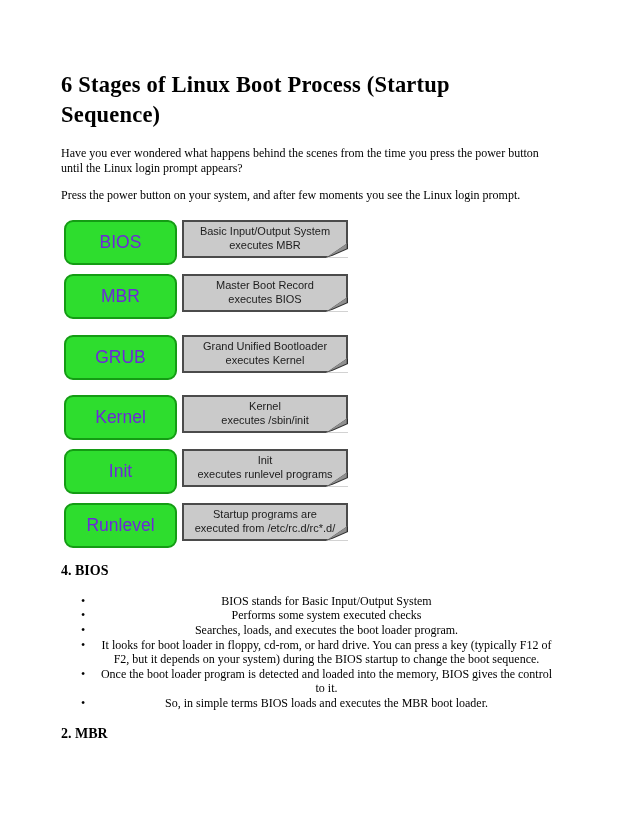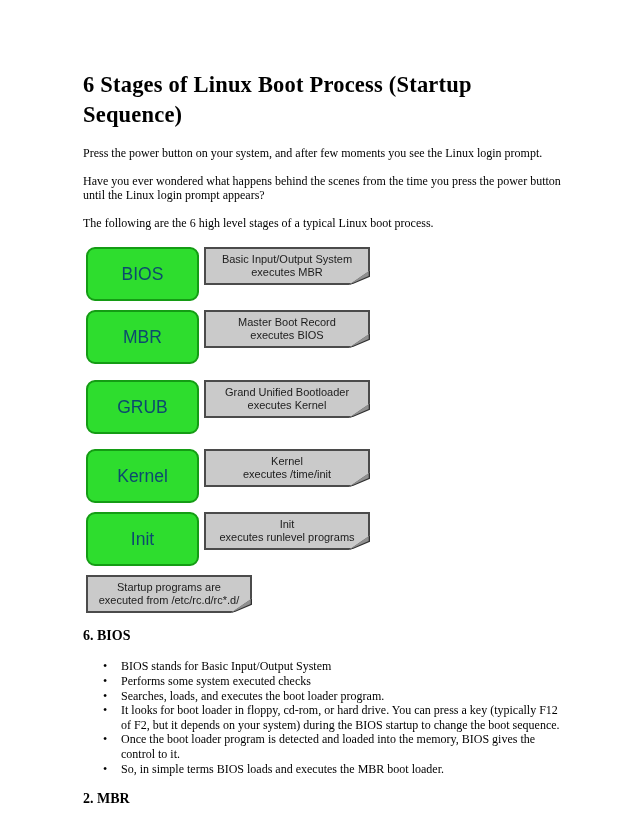--- a/index.html
+++ b/index.html
@@ -1,35 +1,35 @@
 <!DOCTYPE html>
 <html><head>
 <meta charset="utf-8">
 <style>
   html,body{margin:0;padding:0;}
   body{
     width:638px;height:826px;overflow:hidden;background:#ffffff;
     font-family:"Liberation Serif", serif;color:#000;
   }
-  .page{box-sizing:border-box;width:638px;height:826px;padding:70px 70px 0 83px;}
+  .page{box-sizing:border-box;width:638px;height:826px;padding:70px 70px 0 61px;}
   .title{
     font-size:22.5px;line-height:30px;font-weight:bold;margin:0 0 16px 0;
     max-width:470px;letter-spacing:0.2px;
   }
   .para{font-size:12px;line-height:14.6px;margin:0 0 13px 0;max-width:493px;}
 
   
   .diagram{position:relative;margin:17px 0 0 3px;width:284px;}
   .drow{display:flex;gap:5px;margin-bottom:9px;}
   .drow.gap-extra{margin-bottom:15px;margin-top:16px;}
   .stage{
-    box-sizing:border-box;width:113px;height:54px;flex:0 0 113px;
+    box-sizing:border-box;width:113px;height:45px;flex:0 0 113px;
     background:#2edd2e;border:2px solid #149c14;border-radius:9px;
     display:flex;align-items:center;justify-content:center;
-    font-family:"Liberation Sans", sans-serif;font-size:17.5px;color:#0c4a6e;
+    font-family:"Liberation Sans", sans-serif;font-size:17.5px;color:#6d28d9;
   }
   .note{
     box-sizing:border-box;position:relative;width:166px;height:38px;flex:0 0 166px;
     background:#cacaca;border:2px solid #4b4b4b;
     display:flex;flex-direction:column;align-items:center;justify-content:center;
     font-family:"Liberation Sans", sans-serif;font-size:11px;line-height:13.5px;
     color:#1c1c1c;text-align:center;
   }
   .note-line{white-space:nowrap;}
   .fold{position:absolute;right:-2px;bottom:-2px;width:22px;height:15px;}
@@ -42,32 +42,31 @@
     font-family:"Liberation Sans", sans-serif;font-size:12.5px;color:#c3c3c3;
     letter-spacing:0.3px;white-space:nowrap;
   }
 
   
   .section-heading{font-size:14px;line-height:16px;font-weight:bold;margin:15px 0 0 0;}
   .section-heading.second{}
   .bullets{margin-top:15px;max-width:493px;}
   .bullet-row{display:flex;font-size:12px;line-height:14.6px;}
   .dot{flex:0 0 18px;width:18px;margin-left:20px;}
-  .bullet-text{flex:1;}
+  .bullet-text{flex:1;text-align:center;}
 </style>
 </head>
 <body>
 
 <div class="page">
 
   <h1 class="title">6 Stages of Linux Boot Process (Startup Sequence)</h1>
 
+  <p class="para">Have you ever wondered what happens behind the scenes from the time you press the power button until the Linux login prompt appears?</p>
   <p class="para">Press the power button on your system, and after few moments you see the Linux login prompt.</p>
-  <p class="para">Have you ever wondered what happens behind the scenes from the time you press the power button until the Linux login prompt appears?</p>
-  <p class="para">The following are the 6 high level stages of a typical Linux boot process.</p>
 
   <div class="diagram">
 
     <div class="drow">
       <div class="stage">BIOS</div>
       <div class="note">
         <div class="note-line">Basic Input/Output System</div>
         <div class="note-line">executes MBR</div>
         <div class="fold">
             <i class="fc"></i>
@@ -100,21 +99,21 @@
             <i class="fe"></i>
             <i class="ff"></i>
           </div>
       </div>
     </div>
 
     <div class="drow">
       <div class="stage">Kernel</div>
       <div class="note">
         <div class="note-line">Kernel</div>
-        <div class="note-line">executes /time/init</div>
+        <div class="note-line">executes /sbin/init</div>
         <div class="fold">
             <i class="fc"></i>
             <i class="fe"></i>
             <i class="ff"></i>
           </div>
       </div>
     </div>
 
     <div class="drow">
       <div class="stage">Init</div>
@@ -123,34 +122,35 @@
         <div class="note-line">executes runlevel programs</div>
         <div class="fold">
             <i class="fc"></i>
             <i class="fe"></i>
             <i class="ff"></i>
           </div>
       </div>
     </div>
 
     <div class="drow">
+      <div class="stage">Runlevel</div>
       <div class="note">
         <div class="note-line">Startup programs are</div>
         <div class="note-line">executed from /etc/rc.d/rc*.d/</div>
         <div class="fold">
             <i class="fc"></i>
             <i class="fe"></i>
             <i class="ff"></i>
           </div>
       </div>
     </div>
 
   </div>
 
-  <h2 class="section-heading">6. BIOS</h2>
+  <h2 class="section-heading">4. BIOS</h2>
 
   <div class="bullets">
     <div class="bullet-row">
       <span class="dot">•</span>
       <span class="bullet-text">BIOS stands for Basic Input/Output System</span>
     </div>
     <div class="bullet-row">
       <span class="dot">•</span>
       <span class="bullet-text">Performs some system executed checks</span>
     </div>

